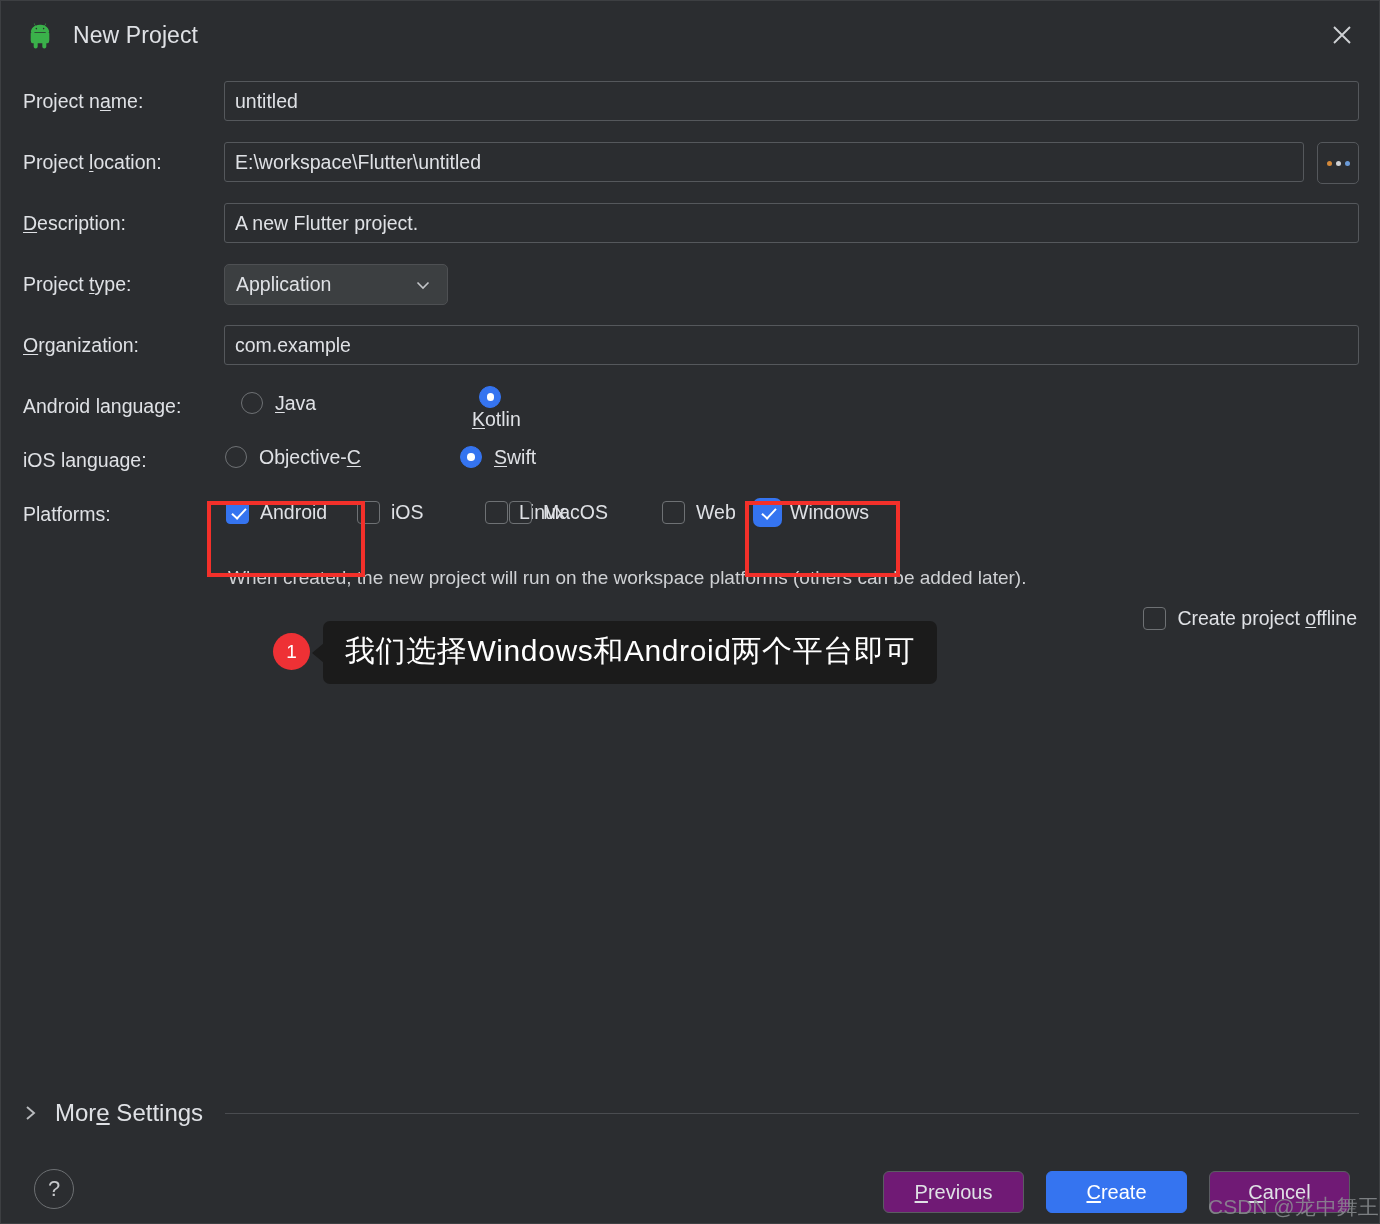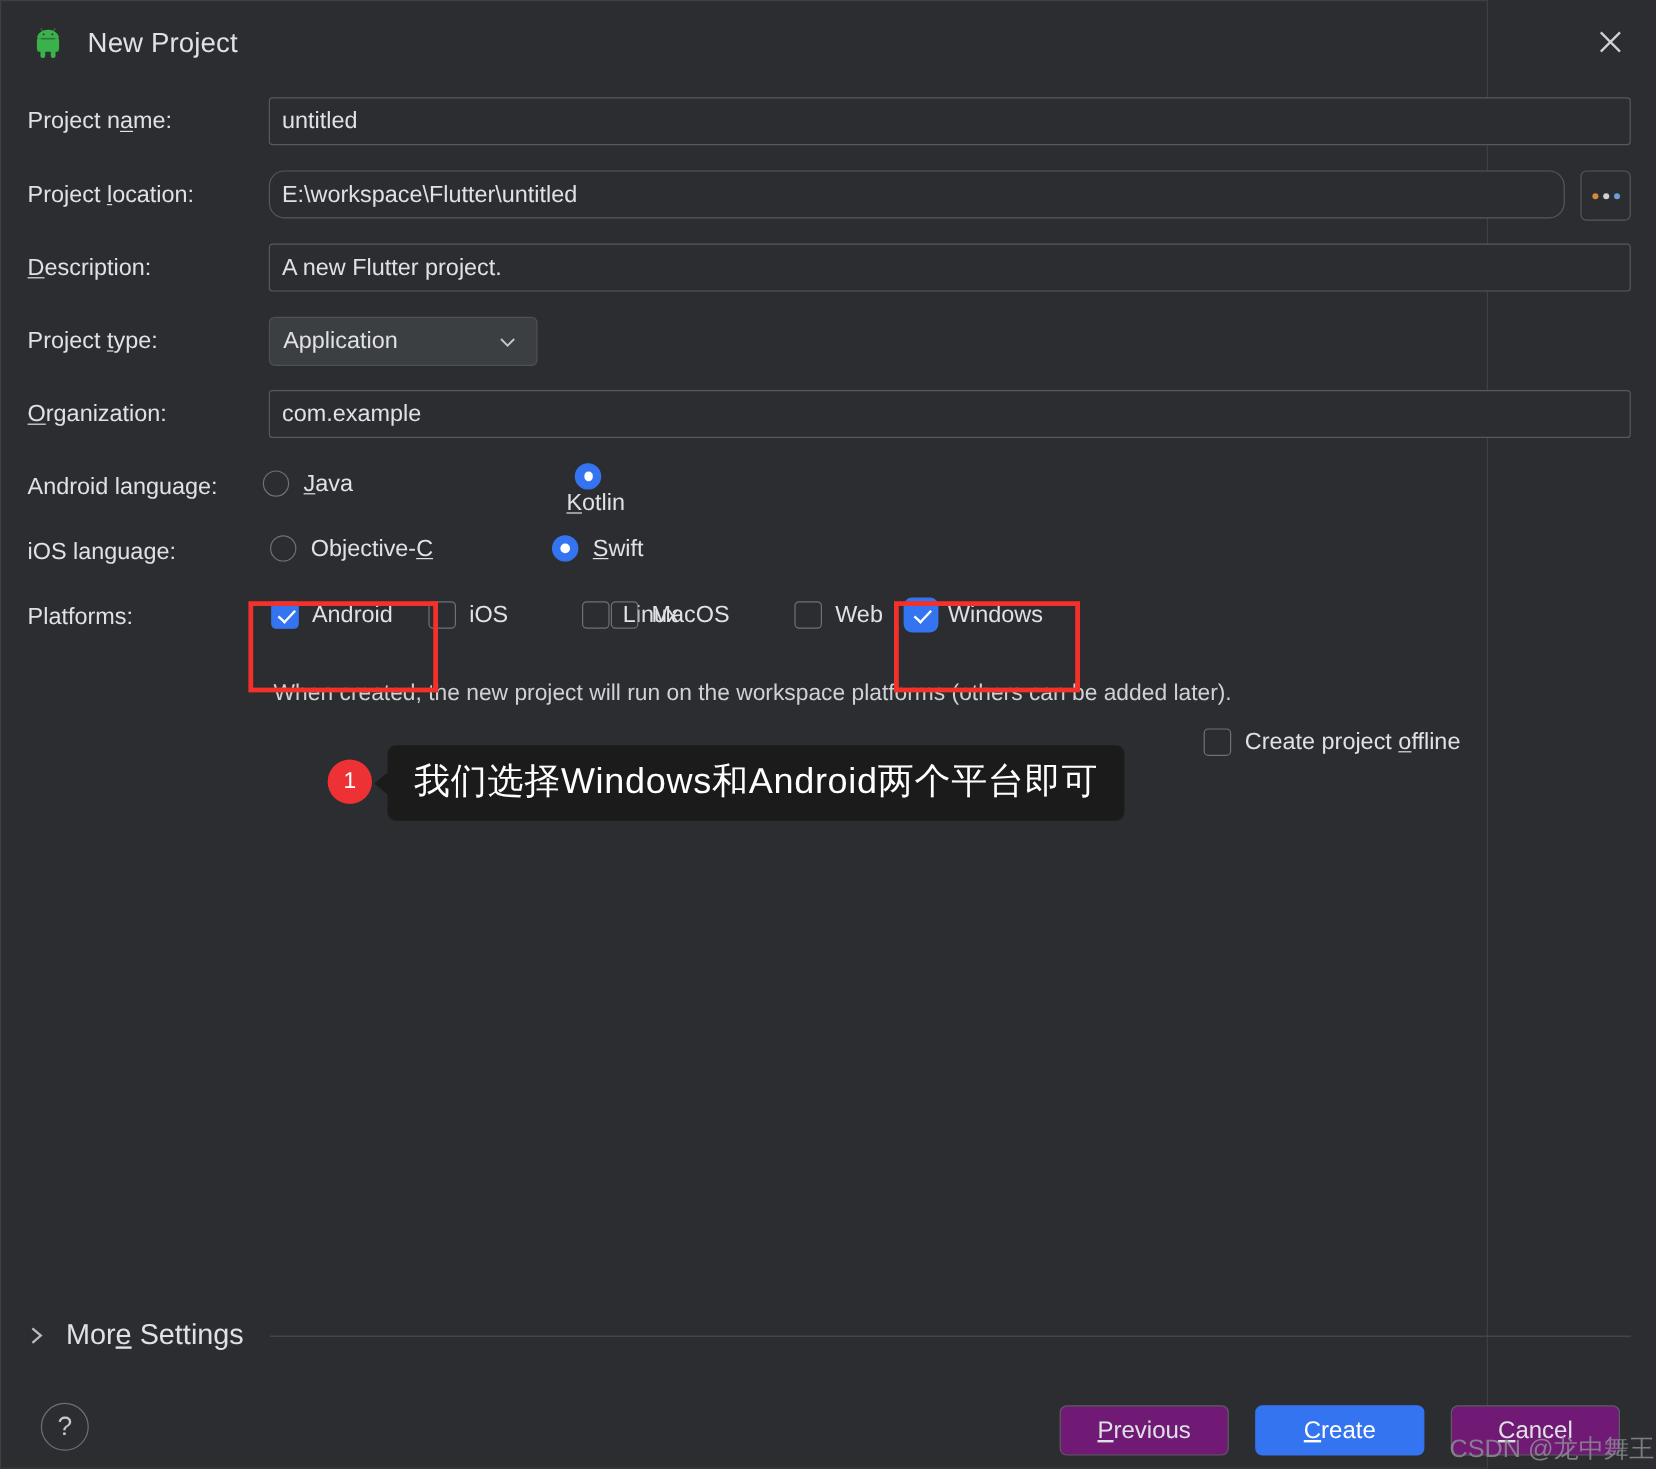--- a/index.html
+++ b/index.html
@@ -4,21 +4,21 @@
 <style>
   * { box-sizing: border-box; margin: 0; padding: 0; }
   html, body {
     width: 1380px; height: 1224px;
     background: #2b2d30;
     font-family: "Liberation Sans", sans-serif;
     overflow: hidden;
   }
   .dialog {
     position: relative;
-    width: 1240px; height: 1224px;
+    width: 1380px; height: 1224px;
     background: #2b2d30;
     border: 1px solid #3d3f42;
     color: #dfe1e5;
   }
 
   
   .titlebar {
     position: absolute; left: 0; top: 0; width: 1380px; height: 68px;
     display: flex; align-items: center;
   }
@@ -43,21 +43,21 @@
   .mn { text-decoration: underline; text-underline-offset: 2px; }
 
   .field {
     position: absolute; top: 0; height: 40px;
     background: #2b2d30; border: 1px solid #55585c; border-radius: 3px;
     color: #dfe1e5; font-size: 19.5px; font-family: "Liberation Sans", sans-serif;
     padding: 0 10px; line-height: 38px;
     outline: none;
   }
   .field.name     { left: 223px; width: 1135px; }
-  .field.location { left: 223px; width: 1080px; border-radius: 13px; }
+  .field.location { left: 223px; width: 1080px; }
   .field.desc     { left: 223px; width: 1135px; }
   .field.org      { left: 223px; width: 1135px; }
 
   .browse-btn {
     position: absolute; left: 1316px; top: 0; width: 42px; height: 42px;
     border: 1px solid #55585c; border-radius: 5px; background: #2b2d30;
     display: flex; align-items: center; justify-content: center; gap: 4px;
     cursor: pointer;
   }
   .dot { width: 5px; height: 5px; border-radius: 50%; display: block; }
@@ -231,21 +231,21 @@
       </div>
     </div>
 
     <div class="row">
       <div class="lbl"><span class="mn">O</span>rganization:</div>
       <input class="field org" value="com.example" style="">
     </div>
 
     <div class="radio-row">
       <div class="lbl">Android language:</div>
-      <div class="radio" style="left:218px;">
+      <div class="radio" style="left:240px;">
         <span class="rdot"></span>
         <span class="rlabel"><span class="mn">J</span>ava</span>
       </div>
       <div class="radio" style="left:459px;flex-direction:column;">
         <span class="rdot on"></span>
         <span class="rlabel"><span class="mn">K</span>otlin</span>
       </div>
     </div>
 
     <div class="radio-row">

